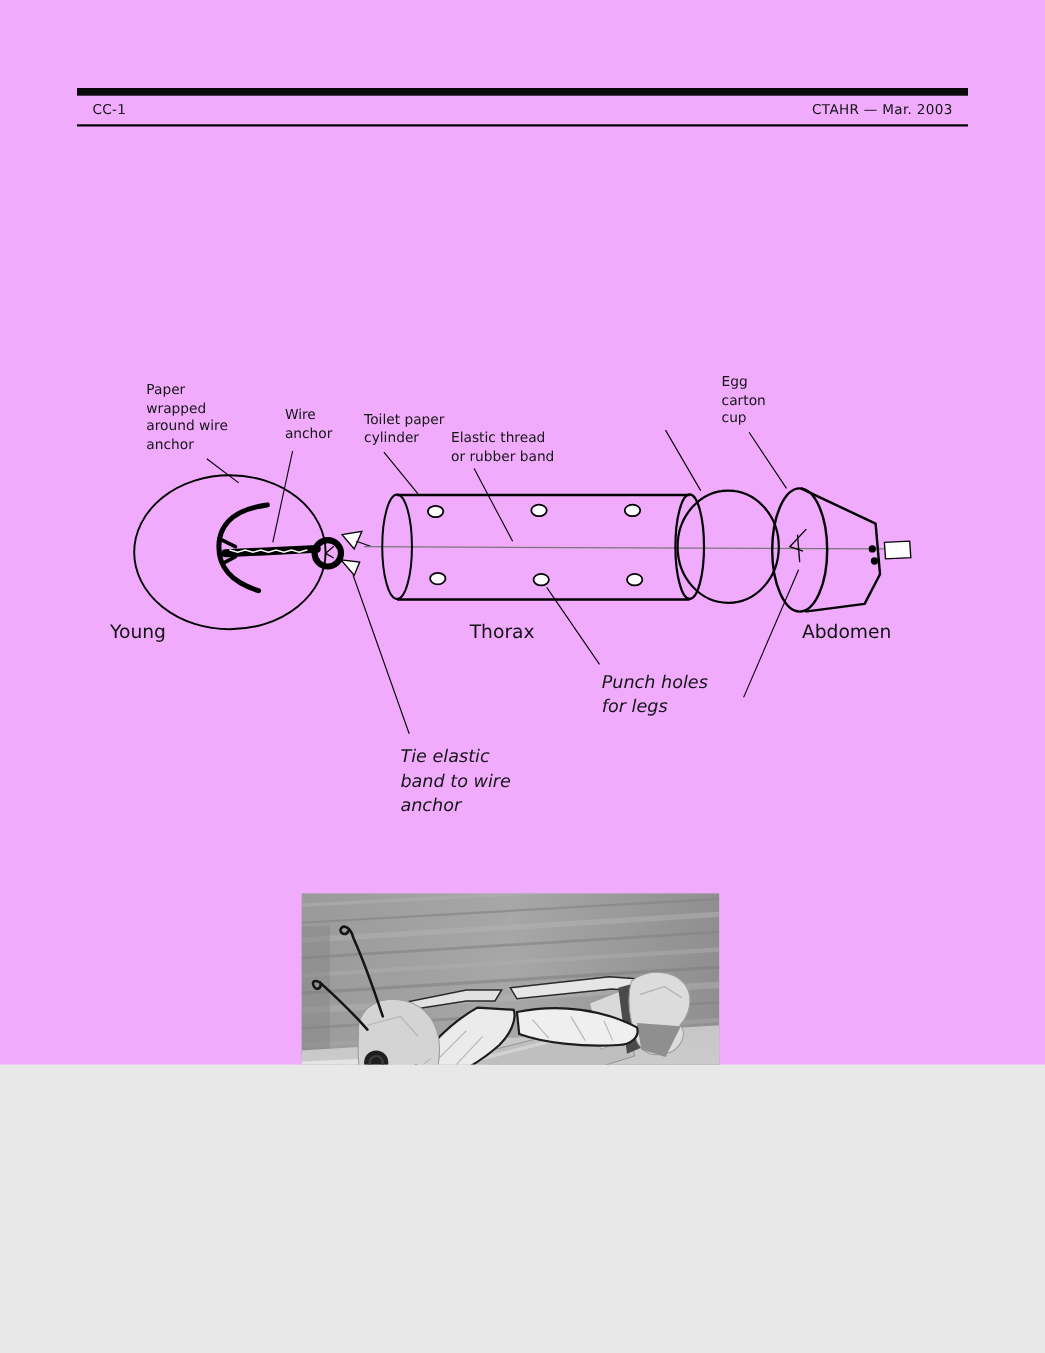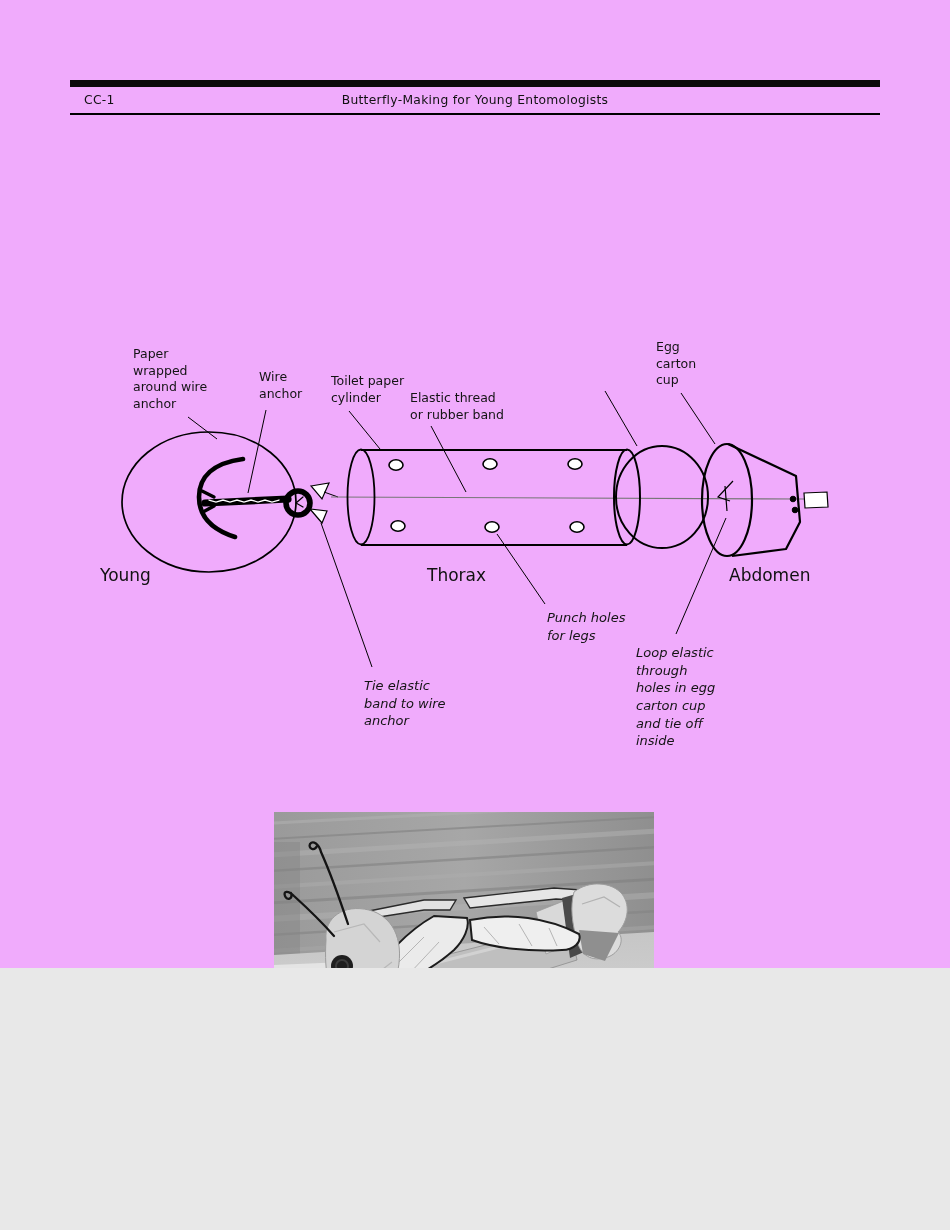--- a/index.html
+++ b/index.html
@@ -11,36 +11,36 @@
   .hdr-rule{left:70px;top:113px;width:810px;height:2px;background:#000;}
   .hdr-text{top:93px;font-size:12.3px;letter-spacing:.3px;color:#111;}
   .hdr-left{left:84px;}
   .hdr-center{left:70px;width:810px;text-align:center;}
   .hdr-right{left:70px;width:796px;text-align:right;}
   
   .doc-title{left:84px;top:238px;font-size:27px;letter-spacing:.4px;color:#161616;}
   
   .lbl{font-size:12.5px;line-height:1.32;white-space:pre-line;color:#141414;}
   .part{font-size:17px;color:#111;}
-  .note{font-size:13px;line-height:1.36;font-style:italic;white-space:pre-line;color:#141414;}
+  .note{font-size:16px;line-height:1.36;font-style:italic;white-space:pre-line;color:#141414;}
   
   .foot-rule{left:70px;top:1146px;width:810px;height:1px;background:#000;}
   .page-num{left:70px;top:1151px;width:794px;text-align:right;font-size:12.5px;color:#111;}
   svg{display:block;}
   .diagram-svg{left:0;top:0;}
   .photo-svg{left:274px;top:812px;}
 </style>
 </head>
 <body>
 
 <div class="page">
 
   <div class="abs topbar"></div>
   <div class="abs hdr-text hdr-left">CC-1</div>
-  <div class="abs hdr-text hdr-center">Butterfly-Making for Young Entomologists</div>
+  <div class="abs hdr-text hdr-right">CTAHR — Mar. 2003</div>
   <div class="abs hdr-rule"></div>
 
 
   <svg class="abs diagram-svg" width="950" height="1230" viewBox="0 0 950 1230">
     <g fill="none" stroke="#000">
 
       <g>
         <ellipse cx="209" cy="502" rx="87" ry="70" stroke-width="1.7"></ellipse>
       </g>
       <g stroke-linecap="round">
@@ -121,26 +121,20 @@
 
   <div class="abs part" style="left:100px;top:565px;">Young</div>
   <div class="abs part" style="left:427px;top:565px;">Thorax</div>
   <div class="abs part" style="left:729px;top:565px;">Abdomen</div>
 
   <div class="abs note" style="left:547px;top:609px;">Punch holes
 for legs</div>
   <div class="abs note" style="left:364px;top:677px;">Tie elastic
 band to wire
 anchor</div>
-  <div class="abs note" style="left:636px;top:644px;">Loop elastic
-through
-holes in egg
-carton cup
-and tie off
-inside</div>
 
   <svg class="abs photo-svg" width="380" height="300" viewBox="0 0 380 300">
     <defs>
       <linearGradient id="woodg" x1="0" y1="0" x2="1" y2="0">
         <stop offset="0" stop-color="#9a9a9a"></stop>
           <stop offset="0.5" stop-color="#a7a7a7"></stop>
           <stop offset="1" stop-color="#8f8f8f"></stop>
       </linearGradient>
       <linearGradient id="tableg" x1="0" y1="0" x2="0" y2="1">
         <stop offset="0" stop-color="#c6c6c6"></stop>

